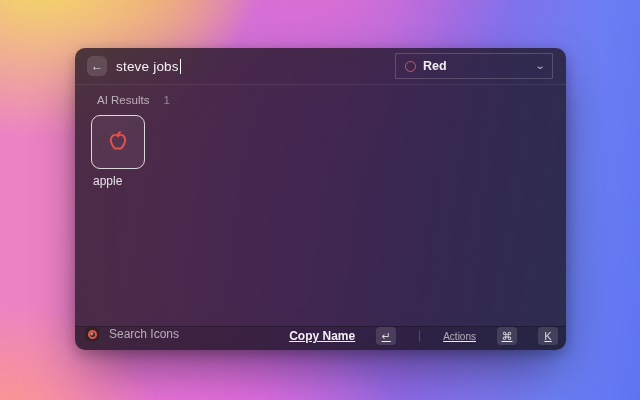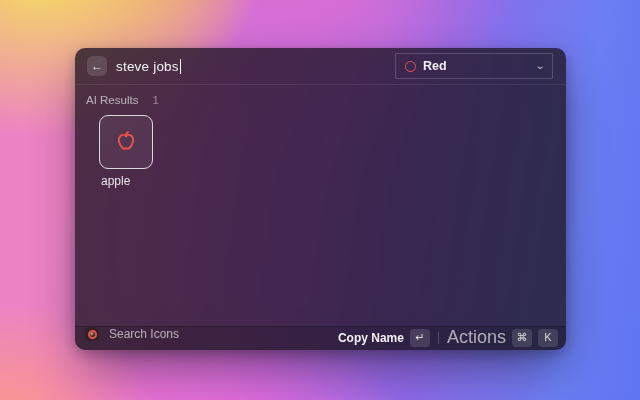--- a/index.html
+++ b/index.html
@@ -50,32 +50,32 @@
   }
   .ring-icon {
     width:11px; height:11px; border-radius:50%; flex:0 0 11px;
     border:1.8px solid var(--accent);
   }
   .dropdown-label { flex:1; font-size:12.5px; font-weight:600; color:#f0edf2; }
   .chevron { font-size:10px; color:rgba(255,255,255,0.65); line-height:1; transform:scaleX(1.3); }
 
   
   .main { flex:1; padding:7px 12px 0 10px; }
-  .section-row { display:flex; align-items:flex-start; gap:14px; margin:2px 0 7px 1px; }
+  .section-row { display:flex; align-items:flex-start; gap:14px; margin:2px 0 7px 12px; }
   .section-label { font-size:11.5px; font-weight:500; color:rgba(255,255,255,0.62); }
   .section-count { font-size:11.5px; color:rgba(255,255,255,0.42); }
 
   .tile {
     width:54px; height:54px; margin-left:-4px; margin-top:2px;
     border:1.5px solid #dcd9dd; border-radius:9px;
     background:rgba(255,255,255,0.05);
     display:flex; align-items:center; justify-content:center;
   }
   .tile { margin-left:-4px; } 
-  .tile-wrap { margin-left:18px; width:54px; display:flex; flex-direction:column; }
+  .tile-wrap { margin-left:10px; width:54px; display:flex; flex-direction:column; }
   .tile-wrap .tile { margin-left:-4px; }
   .tile-label { margin-top:5px; margin-left:-2px; font-size:12px; color:#e8e5ea; }
 
   .apple-svg { width:28px; height:28px; display:block; }
   .apple-svg path { stroke:var(--accent); }
 
   
   .footer {
     flex:0 0 24px; height:24px; display:flex; align-items:flex-start;
     padding:0 8px 0 10px; gap:8px;
@@ -88,23 +88,23 @@
     background:#33202b;
     display:flex; align-items:center; justify-content:center;
   }
   .app-icon-ring {
     width:9px; height:9px; border-radius:50%;
     border:2px solid #e0564d;
     background:radial-gradient(circle at 35% 35%, #f8b07a 0%, rgba(248,176,122,0) 55%);
   }
   .footer-app-label { font-size:12px; color:rgba(255,255,255,0.62); margin-left:2px; }
   .footer-spacer { flex:1; }
-  .footer-right { display:flex; align-items:center; gap:6px; }
+  .footer-right { display:flex; align-items:center; gap:21px;text-decoration:underline; }
   .action-primary { font-size:12px; font-weight:700; color:#f2f0f4; }
-  .action-secondary { font-size:18px; color:rgba(255,255,255,0.62); }
+  .action-secondary { font-size:10px; color:rgba(255,255,255,0.62); }
   .key-badge {
     min-width:20px; height:18px; padding:0 4px; border-radius:4px;
     background:rgba(255,255,255,0.13); color:#d9d6dd;
     display:flex; align-items:center; justify-content:center;
     font-size:11px; line-height:1;
   }
   .kb-divider { width:1px; height:12px; background:rgba(255,255,255,0.18); margin:0 2px; }
 </style>
 </head>
 <body>

